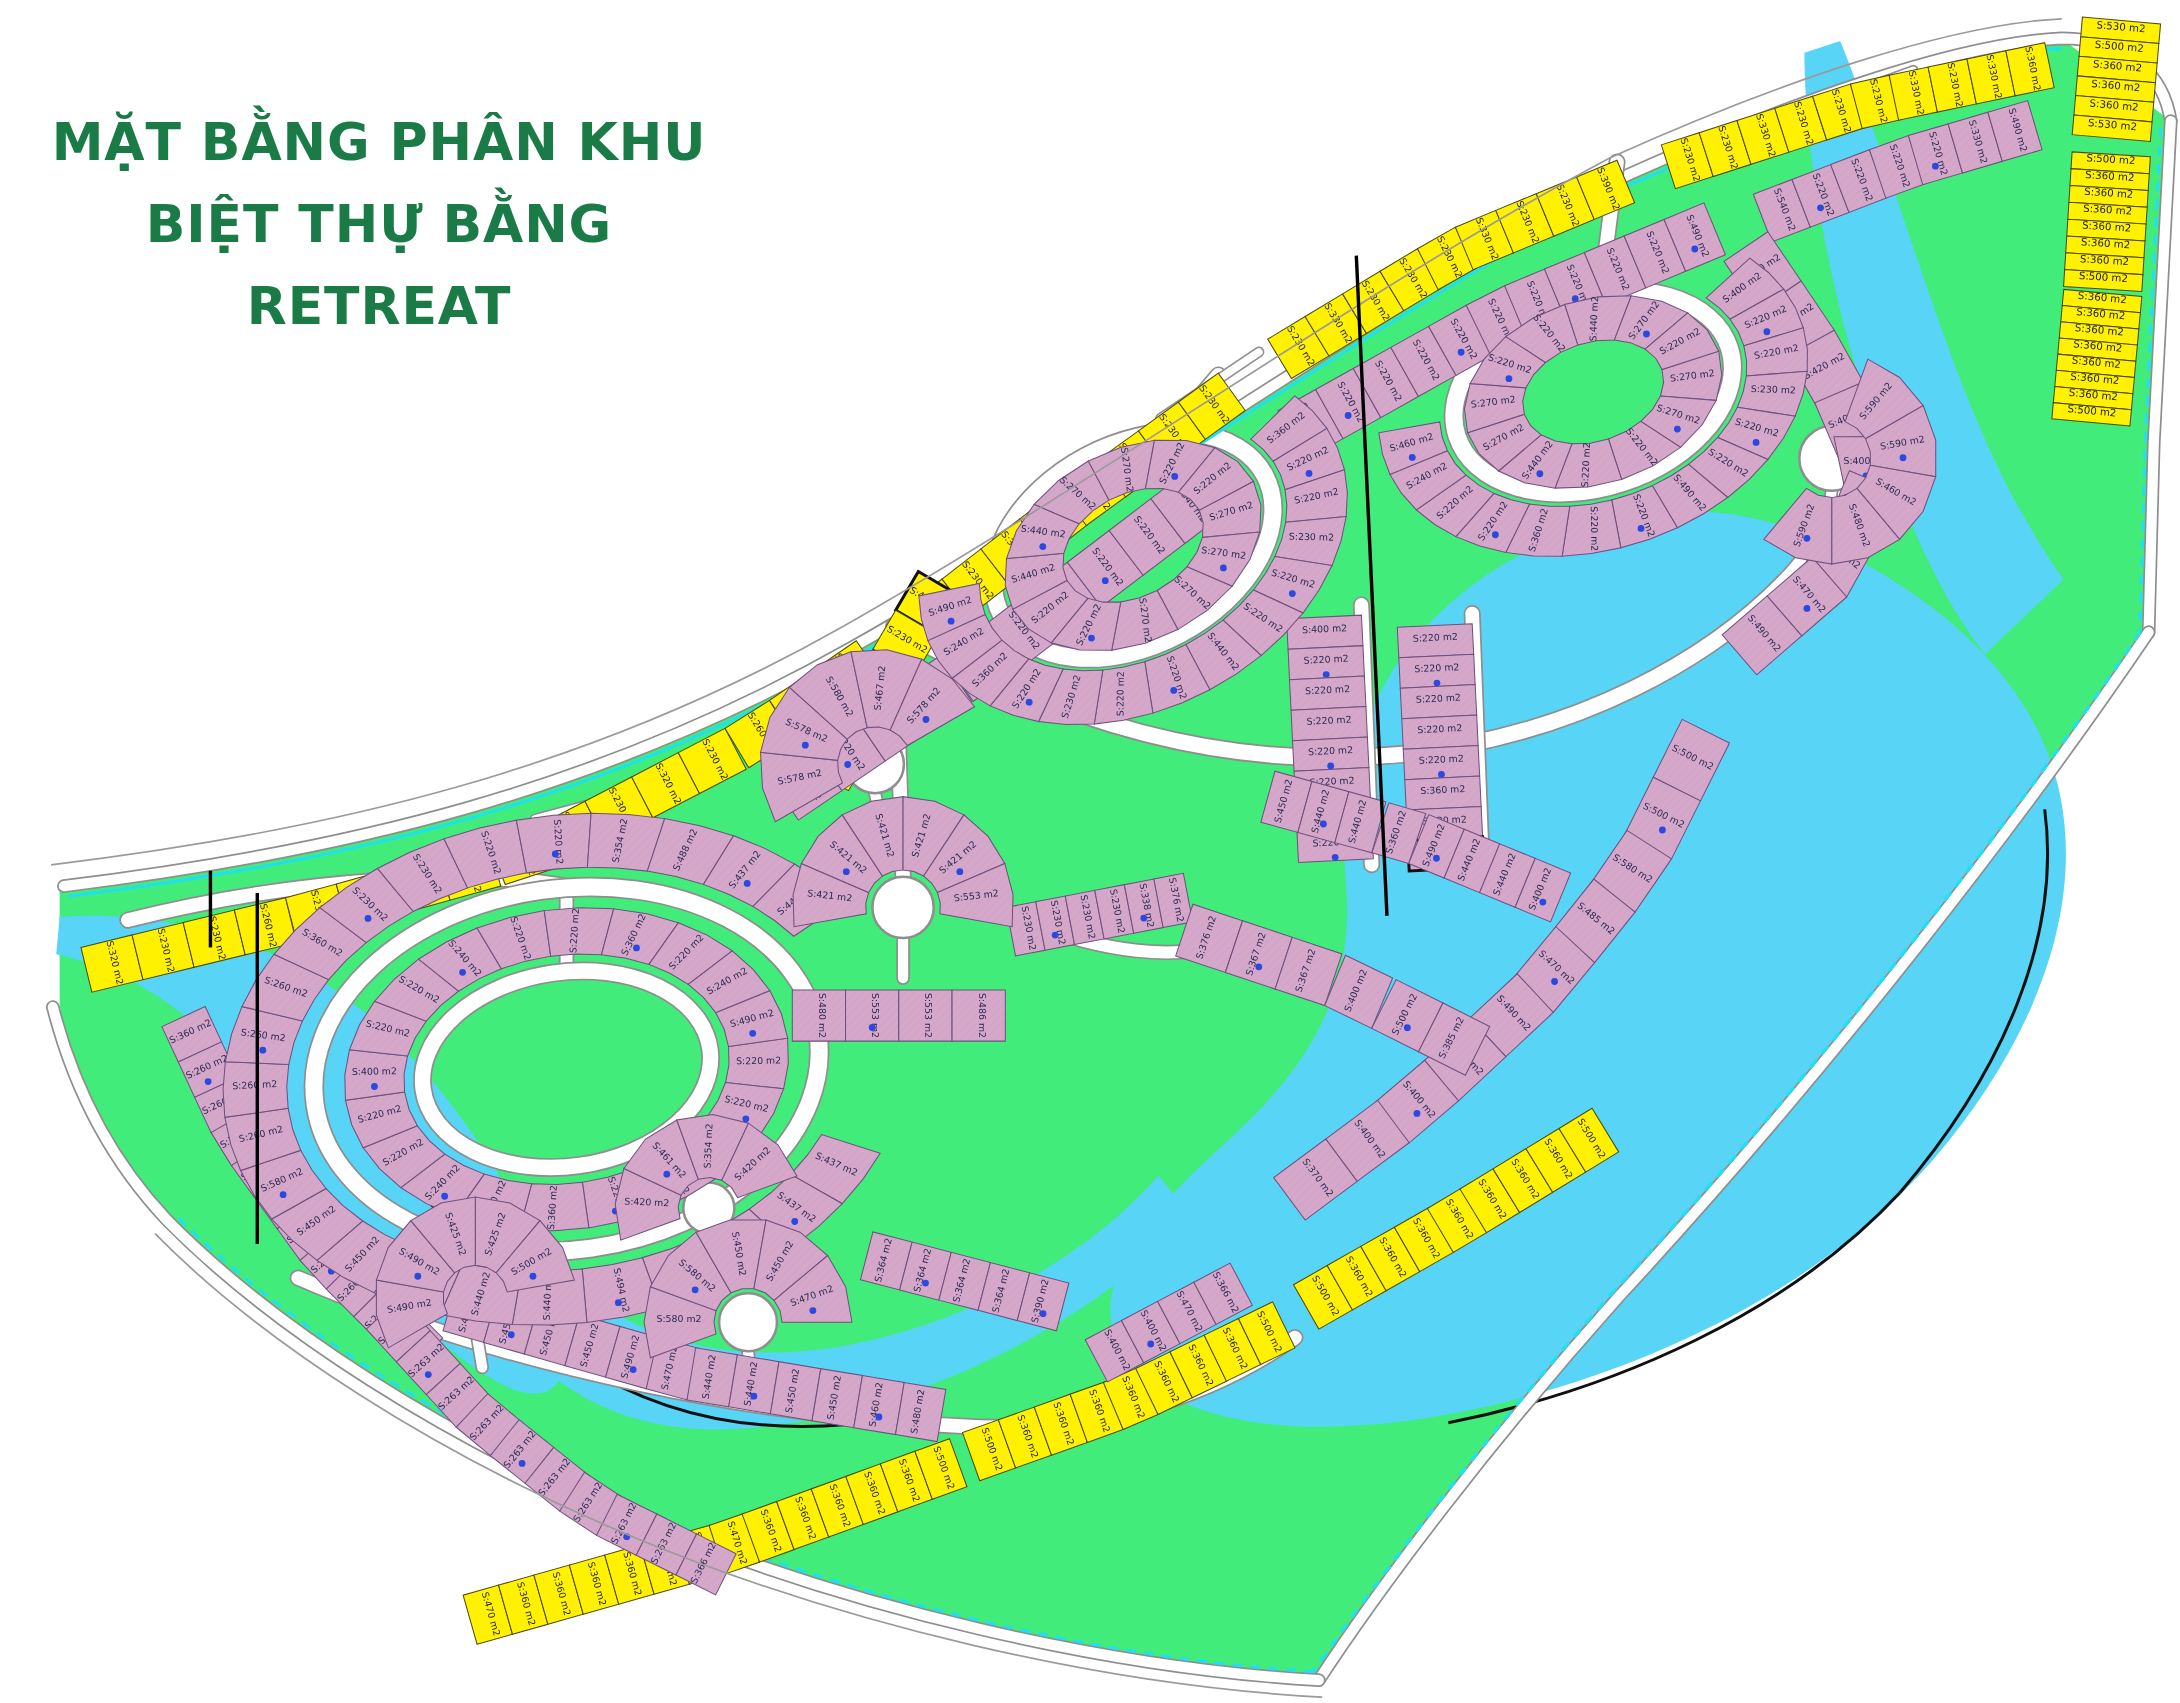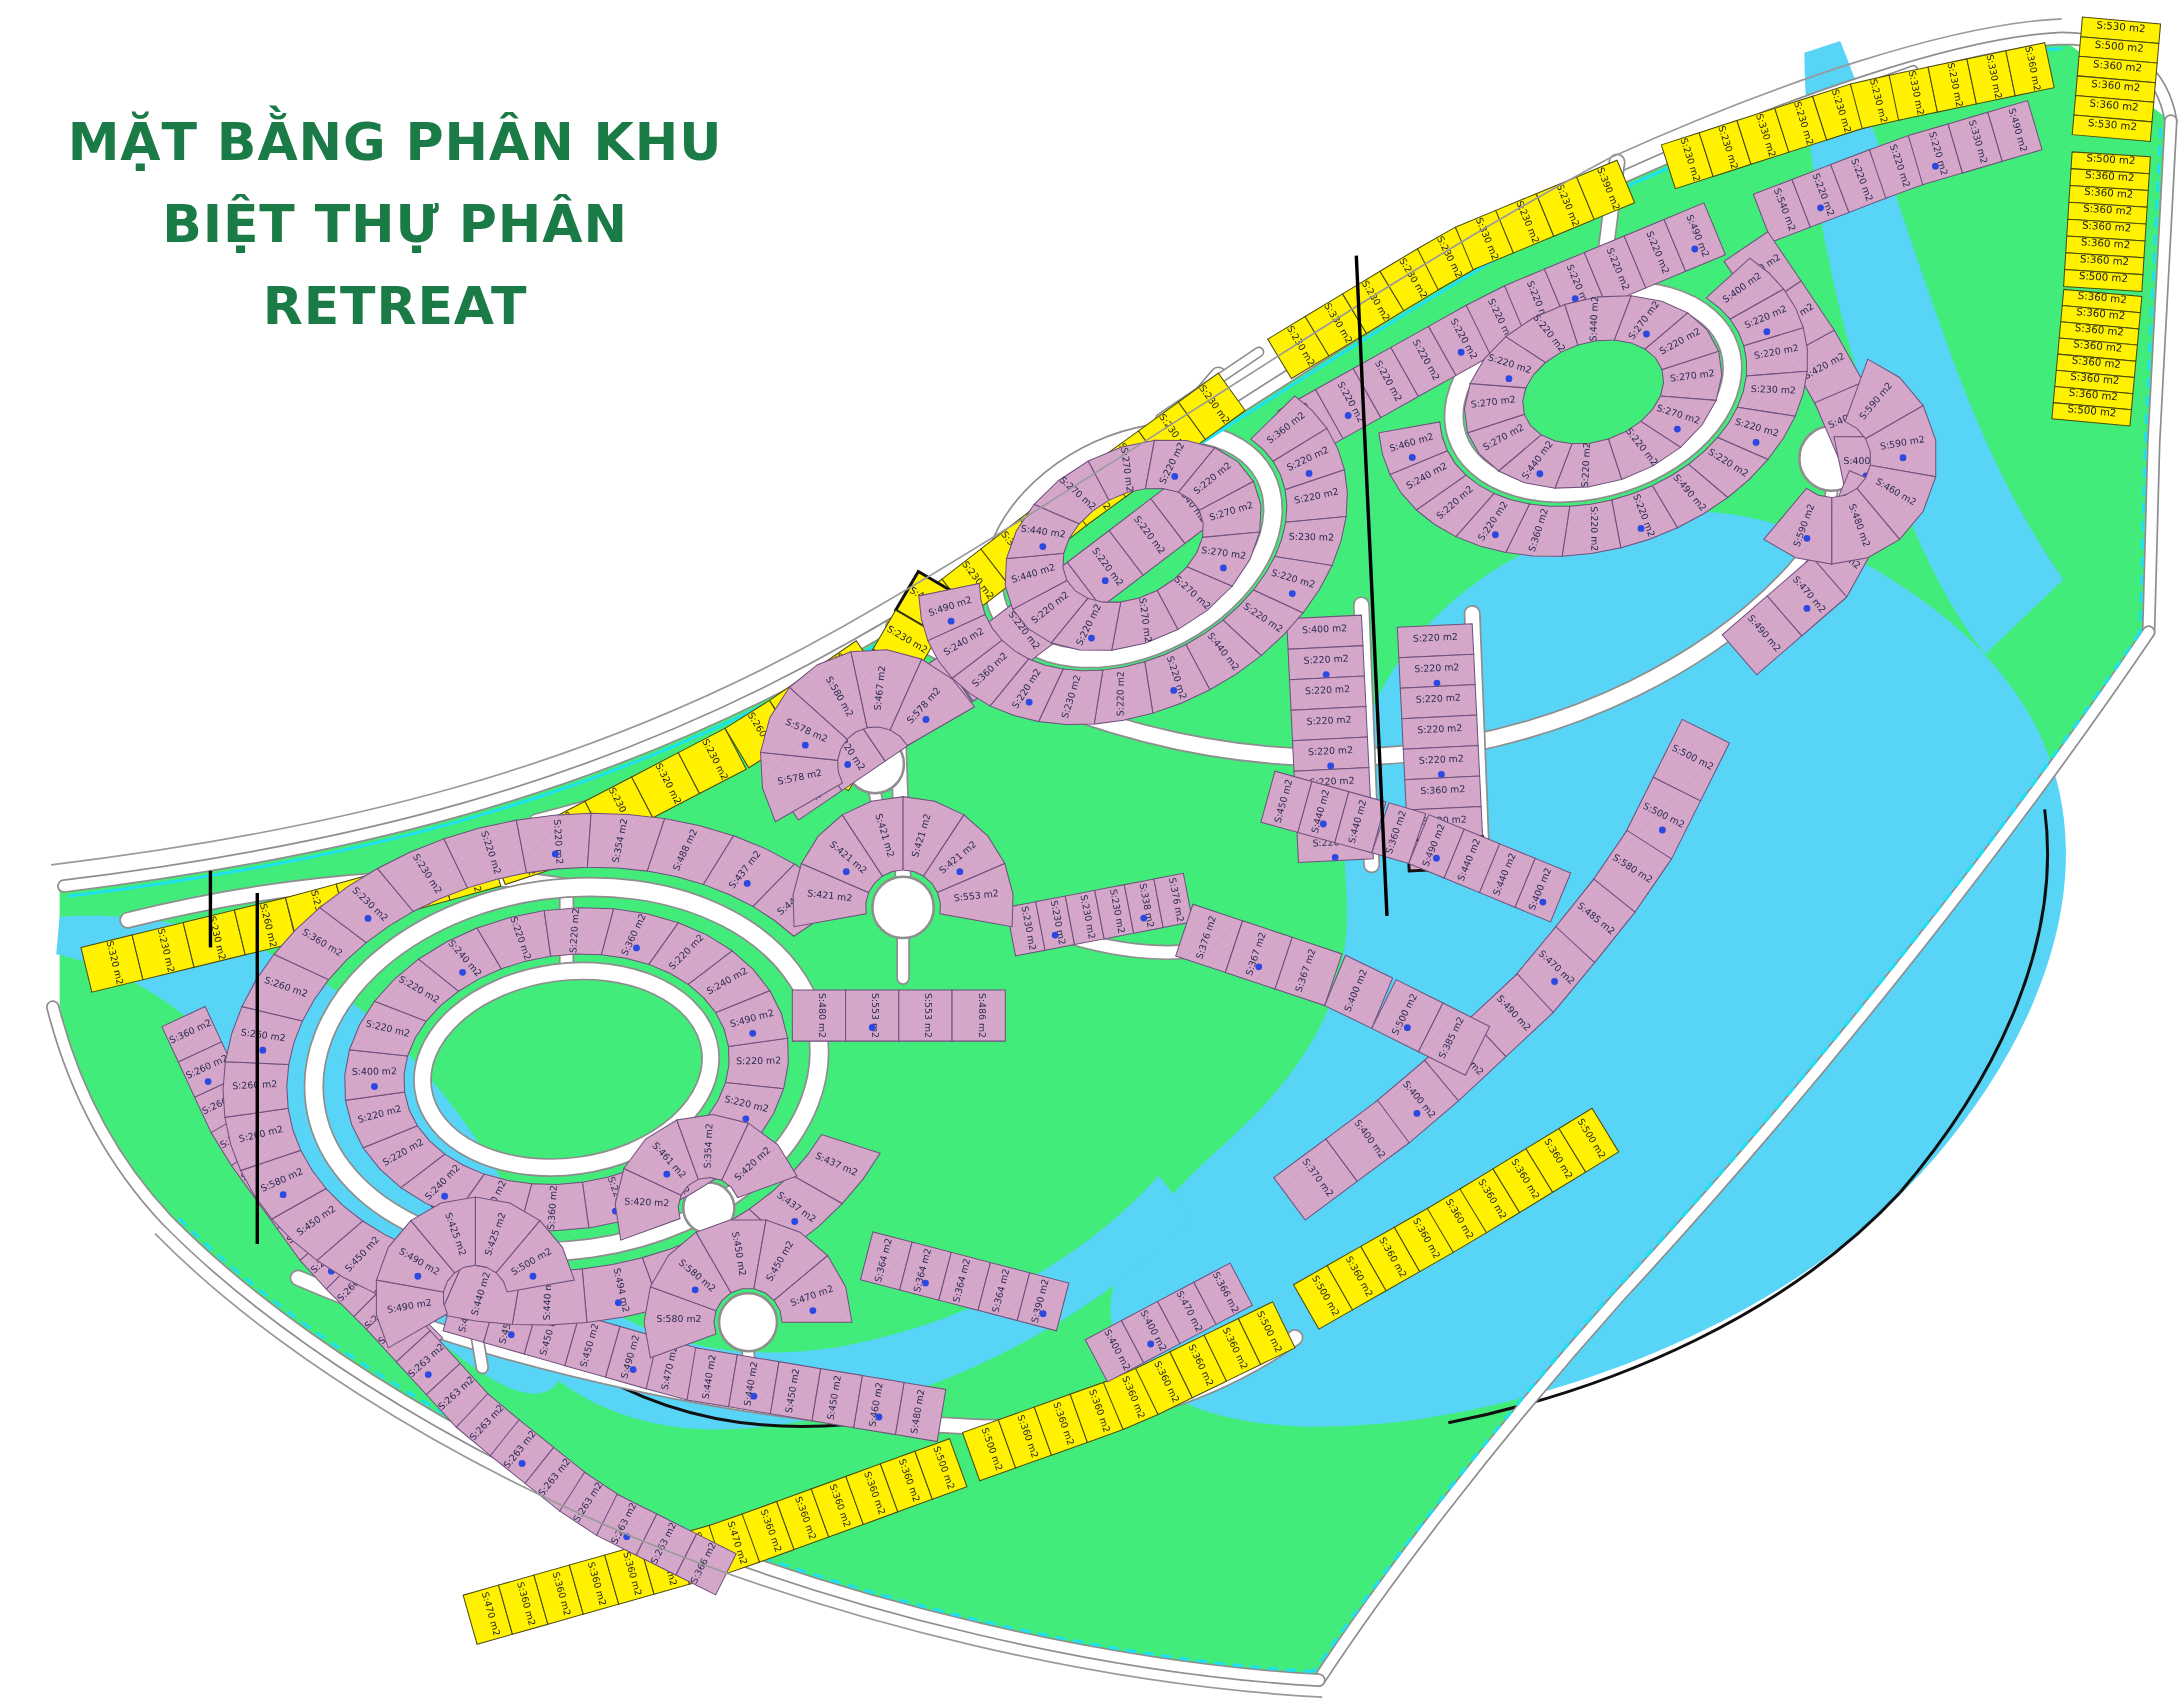--- a/index.html
+++ b/index.html
@@ -1,21 +1,21 @@
 <!DOCTYPE html>
 <html style="font-size:13.6px"><head>
 <meta charset="utf-8">
 <style>
   html,body{margin:0;padding:0;background:#ffffff;}
   body{font-family:"DejaVu Sans","Liberation Sans",sans-serif;}
   #stage{position:relative;width:2181px;height:1704px;background:#ffffff;overflow:hidden;}
   #map{position:absolute;left:0;top:0;}
   #plan-title{position:absolute;left:47px;top:101px;width:664px;text-align:center;
     font-weight:700;font-size:52px;line-height:1.58;letter-spacing:0.9px;
-    font-family:"DejaVu Sans","Liberation Sans",sans-serif;margin-left:16px;}
+    font-family:"DejaVu Sans","Liberation Sans",sans-serif;}
   .lot-label{pointer-events:none;}
 </style>
 </head>
 <body>
 
 <div id="stage">
   <svg id="map" xmlns="http://www.w3.org/2000/svg" width="2181" height="1704" viewBox="0 0 2560 2000">
     <defs>
       <pattern id="hatch" width="7" height="7" patternTransform="rotate(45)" patternUnits="userSpaceOnUse">
         <line x1="0" y1="0" x2="0" y2="7" stroke="#A87BA8" stroke-width="1" opacity="0.55"></line>
@@ -1168,16 +1168,16 @@
       </g>
     <g id="layer-section">
         <path d="M 302,1048 L 302,1460" fill="none" stroke="#000000" stroke-width="4"></path>
         <path d="M 247,1022 L 247,1112" fill="none" stroke="#000000" stroke-width="4"></path>
         <path d="M 1592,300 L 1628,1075" fill="none" stroke="#000000" stroke-width="4"></path>
       </g>
   </svg>
 
   <div id="plan-title" style="color: rgb(27, 123, 71);">
     <div>MẶT BẰNG PHÂN KHU</div>
-    <div>BIỆT THỰ PHÂN RETREAT</div>
+    <div>BIỆT THỰ BẰNG RETREAT</div>
   </div>
 </div>
 
 
 </body></html>

